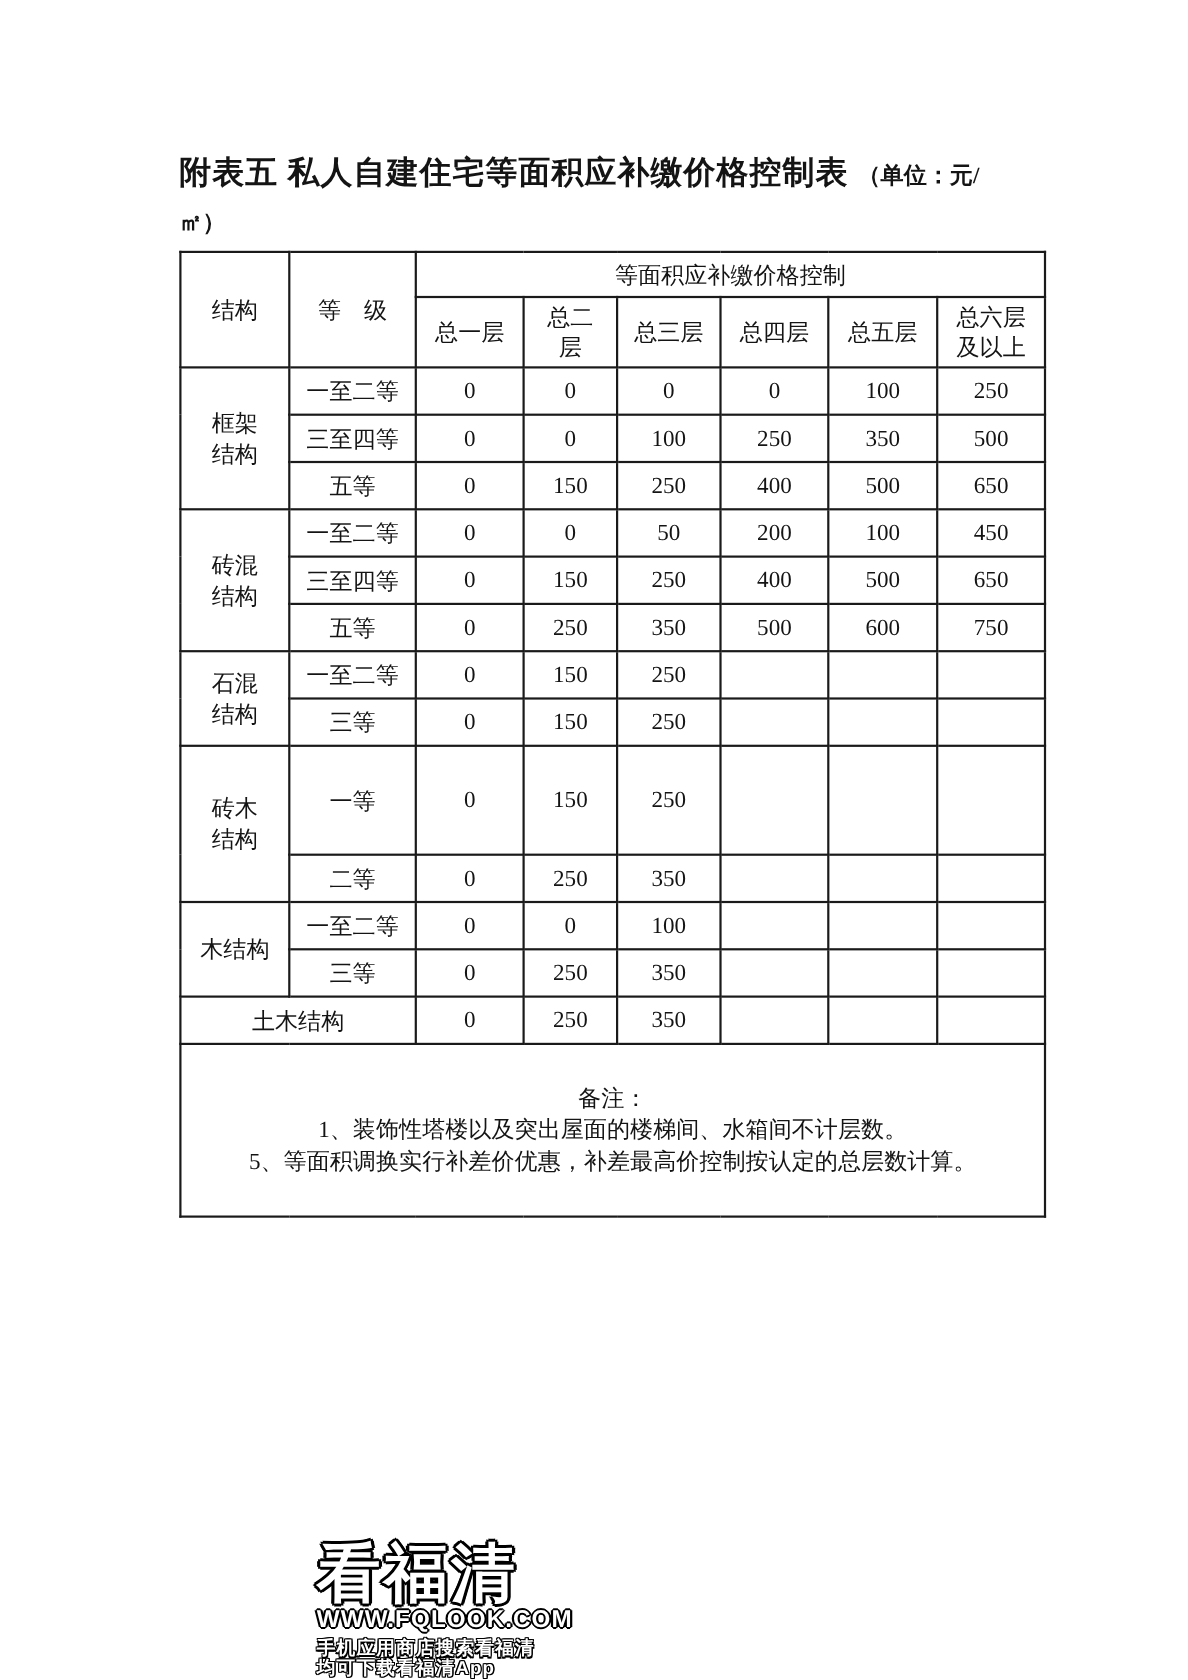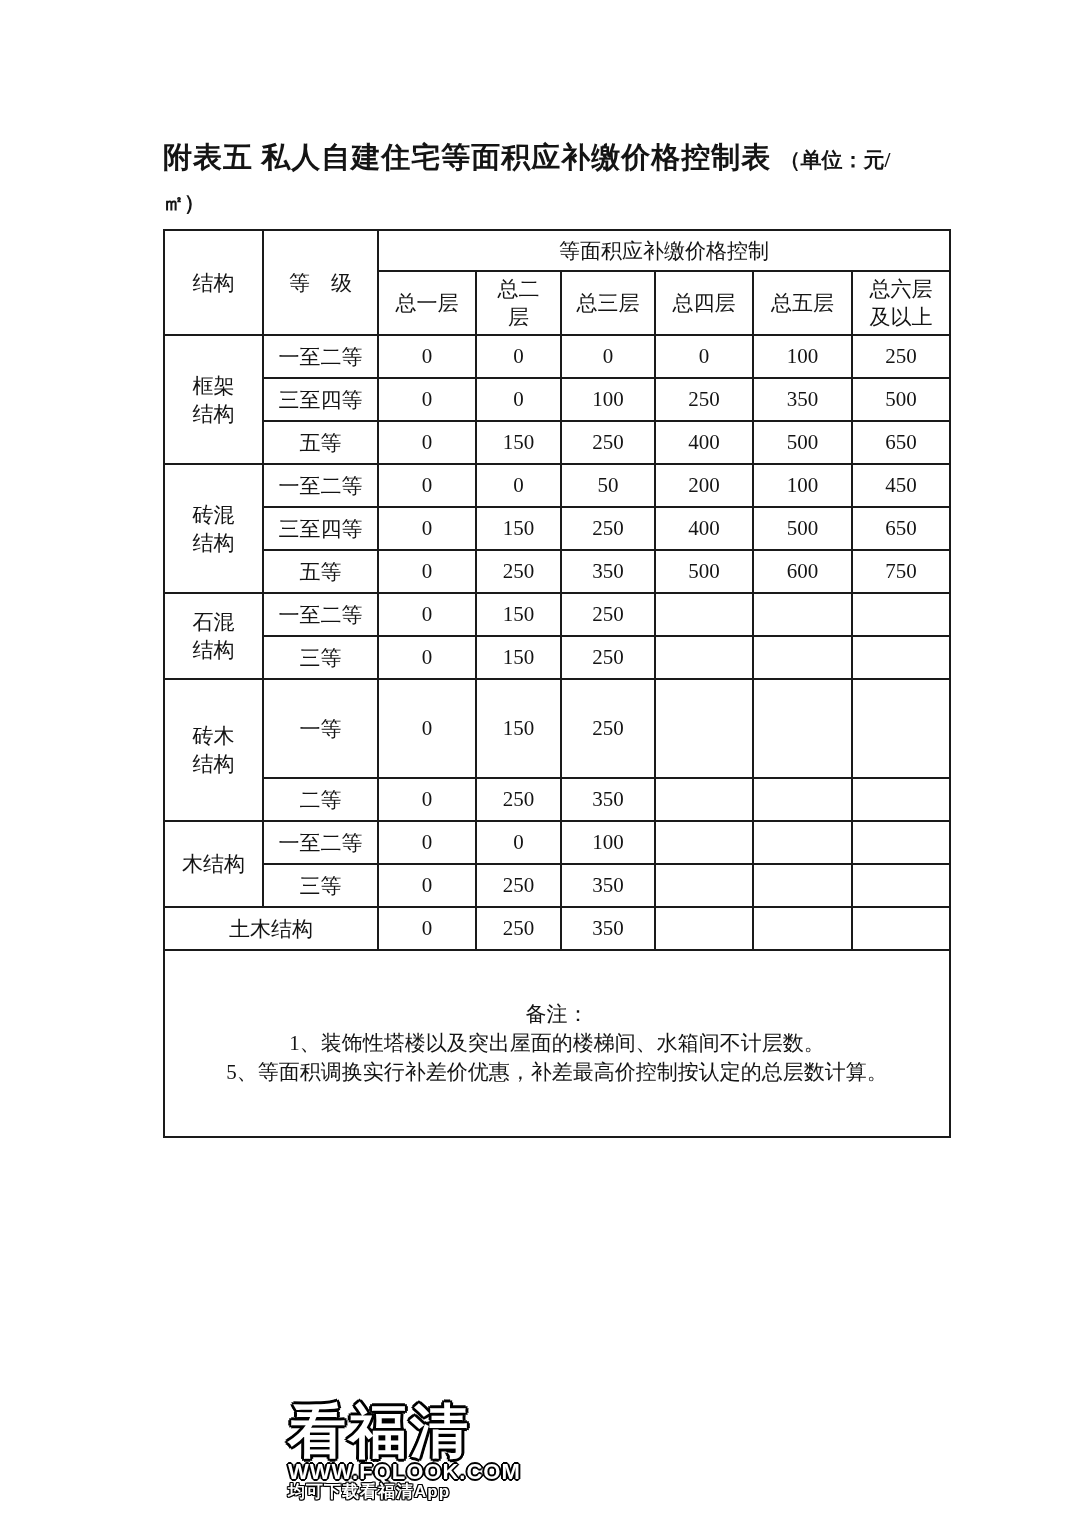--- a/index.html
+++ b/index.html
@@ -36,21 +36,21 @@
     border: 2px solid #1a1a1a;
     text-align: center; vertical-align: middle;
     font-size: 21px; padding: 0;
     overflow: hidden;
   }
   .pre { white-space: pre-line; line-height: 28px; }
   tr.h1 { height: 41px; }
   tr.h2 { height: 64px; }
   tr.b  { height: 43px; }
   tr.tall { height: 99px; }
-  tr.notes-row { height: 187px; }
+  tr.notes-row { height: 157px; }
   td.notes-cell {
     text-align: left; vertical-align: top;
     padding: 32px 24px 0 30px;
     font-size: 21px; line-height: 29px;
   }
   .wm {
     position: absolute;
     left: 548px; top: 1402px;
     transform: translateX(-50%);
     width: 520px; text-align: left;
@@ -248,14 +248,15 @@
         <div>5、等面积调换实行补差价优惠，补差最高价控制按认定的总层数计算。</div>
       </td>
     </tr>
   </tbody>
     </table>
 </div>
 
 <div class="wm">
   <div class="wm-big">看福清</div>
   <div class="wm-url">WWW.FQLOOK.COM</div>
+  <div class="wm-small first">手机应用商店搜索看福清</div>
   <div class="wm-small">均可下载看福清App</div>
 </div>
 
 </body></html>

